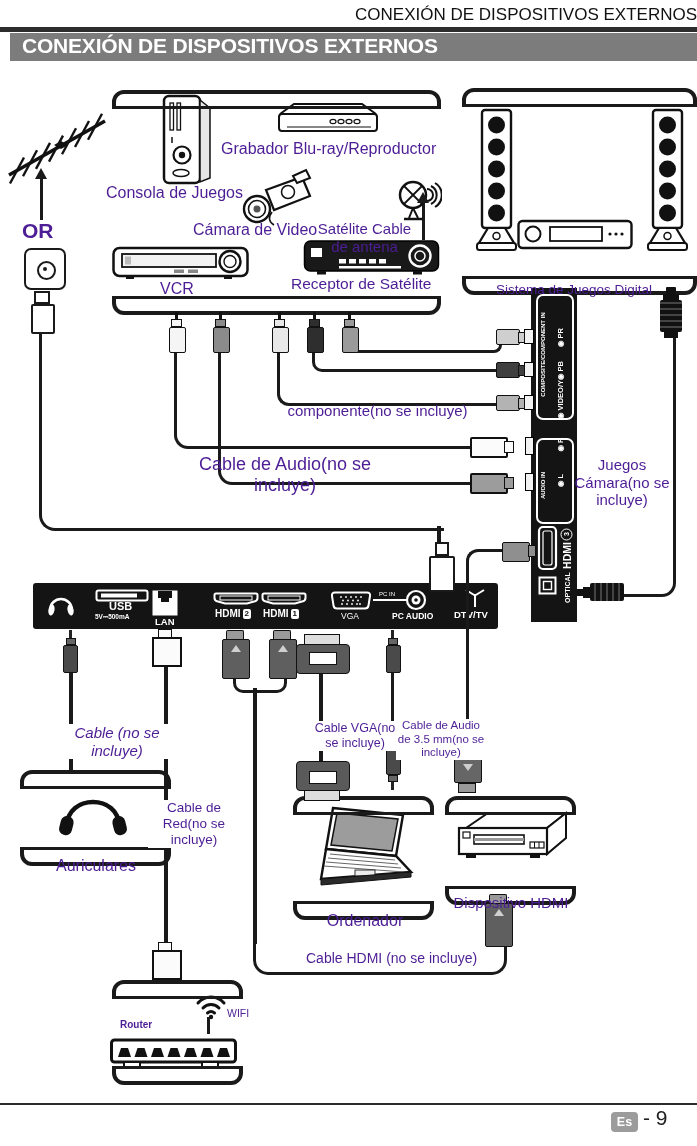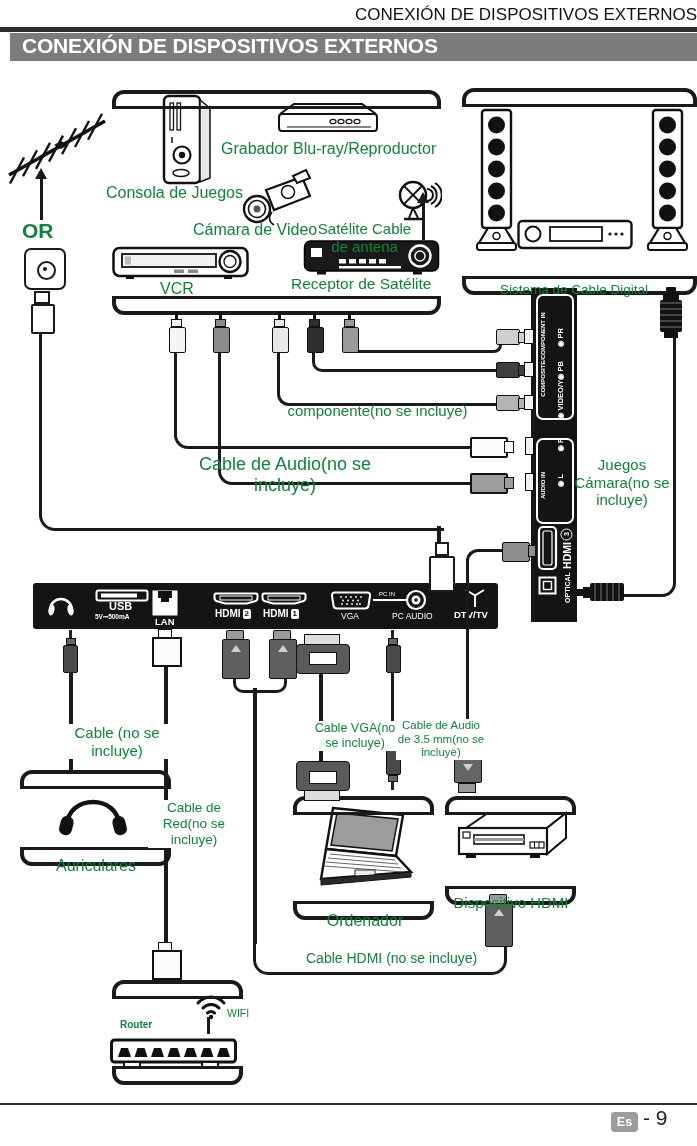--- a/index.html
+++ b/index.html
@@ -1,18 +1,18 @@
 <!DOCTYPE html>
 <html><head>
 <meta charset="utf-8">
 <style>
   html,body{margin:0;padding:0;background:#fff;}
   .page{position:relative;width:697px;height:1146px;background:#fff;font-family:"Liberation Sans",sans-serif;overflow:hidden;}
   .abs{position:absolute;}
-  .txt{position:absolute;color:#15803d;line-height:1.18;z-index:6;}
+  .txt{position:absolute;color:#4c1d95;line-height:1.18;z-index:6;}
   .c{text-align:center;margin-top:24px;}
   .seg{position:absolute;background:#1a1a1a;z-index:2;}
   .path{position:absolute;border:0 solid #1a1a1a;z-index:2;}
   .bt{border-top-width:4.5px;border-left-width:4.5px;border-right-width:4.5px;border-top-left-radius:12px;border-top-right-radius:12px;height:12px;border-color:#1a1a1a;border-style:solid;}
   .bb{border-bottom-width:4.5px;border-left-width:4.5px;border-right-width:4.5px;border-bottom-left-radius:12px;border-bottom-right-radius:12px;height:12px;border-color:#1a1a1a;border-style:solid;}
   .bracket{position:absolute;z-index:1;}
   .rot{position:absolute;display:flex;align-items:center;justify-content:center;transform:rotate(-90deg);color:#fff;white-space:nowrap;gap:2px;z-index:6;}
   .plug{position:absolute;z-index:4;}
   .panel{position:absolute;background:#141414;z-index:1;}
   .numbox{display:inline-block;background:#fff;color:#111;font-size:8px;font-weight:bold;border-radius:2px;padding:0 2px;margin-left:2px;vertical-align:1px;line-height:10px;}
@@ -251,21 +251,21 @@
       <rect x="1.5" y="5" width="113" height="27" rx="4" fill="#fff" stroke="#111" stroke-width="2.4"></rect>
       <circle cx="16" cy="18" r="7.5" fill="#fff" stroke="#111" stroke-width="2"></circle>
       <rect x="33" y="11" width="52" height="14" fill="#fff" stroke="#111" stroke-width="1.8"></rect>
       <g fill="#111">
           <circle cx="93" cy="18" r="1.6"></circle>
           <circle cx="99" cy="18" r="1.6"></circle>
           <circle cx="105" cy="18" r="1.6"></circle>
         </g>
     </svg>
   </div>
-  <div class="txt c" style="left:494px;top:258px;width:160px;font-size:13.5px;">Sistema de Cable Digital</div>
+  <div class="txt c" style="left:494px;top:258px;width:160px;font-size:13.5px;">Sistema de Juegos Digital</div>
   <div class="bracket bb" style="left:462px;top:276px;width:227px;"></div>
 
   <div class="plug" style="left:660px;top:287px;width:22px;">
     <div style="margin:0 auto;width:10px;height:7px;background:#111;border-radius:1px;"></div>
     <div style="margin:0 auto;width:16px;height:6px;background:#111;"></div>
     <div style="margin:0 auto;width:22px;height:32px;background:repeating-linear-gradient(0deg,#111 0 4px,#444 4px 6px);border-radius:2px;"></div>
     <div style="margin:0 auto;width:14px;height:6px;background:#111;"></div>
   </div>
   <div class="path" style="left:620px;top:338px;width:53px;height:256px;border-right-width:3.5px;border-bottom-width:3.5px;border-bottom-right-radius:14px;"></div>
   <div class="plug" style="left:577px;top:583px;width:48px;height:20px;">
@@ -422,40 +422,40 @@
     <div class="wlbl" style="left:308px;top:28px;font-size:8.5px;font-weight:normal;">VGA</div>
     <div class="abs" style="left:340px;top:16px;width:33px;height:2px;background:#fff;"></div>
     <div class="wlbl" style="left:346px;top:8px;font-size:6px;">PC IN</div>
     <div class="abs" style="left:372px;top:6px;">
       <svg width="22" height="22">
         <circle cx="11" cy="11" r="9" fill="none" stroke="#fff" stroke-width="2.2"></circle>
         <circle cx="11" cy="11" r="4.5" fill="#fff"></circle>
           <circle cx="11" cy="11" r="1.8" fill="#111"></circle>
       </svg>
     </div>
-    <div class="wlbl" style="left:359px;top:28px;font-size:8.5px;font-weight:normal;">PC AUDIO</div>
+    <div class="wlbl" style="left:359px;top:28px;font-size:8.5px;font-weight:bold;">PC AUDIO</div>
     <div class="abs" style="left:429px;top:5px;">
       <svg width="26" height="20">
         <g stroke="#fff" stroke-width="2" fill="none">
           <line x1="13" y1="6" x2="13" y2="19"></line>
           <line x1="4" y1="2" x2="13" y2="7.5"></line>
             <line x1="22" y1="2" x2="13" y2="7.5"></line>
         </g>
       </svg>
     </div>
     <div class="wlbl" style="left:421px;top:26px;font-size:9.5px;font-weight:bold;">DTV/TV</div>
   </div>
 
   <div class="plug" style="left:63px;top:630px;width:15px;">
     <div style="margin:0 auto;width:3px;height:8px;background:#222;"></div>
     <div style="margin:0 auto;width:8px;height:5px;background:#666;border:1px solid #111;"></div>
     <div style="margin:0 auto;width:13px;height:26px;background:#4a4a4a;border:1.5px solid #111;border-radius:2px;"></div>
   </div>
   <div class="seg" style="left:69px;top:672px;width:3.5px;height:99px;"></div>
-  <div class="txt c" style="left:62px;top:700px;width:110px;font-size:15px;background:#fff;">
+  <div class="txt c" style="left:62px;top:700px;width:110px;font-size:15px;background:#fff;font-style:italic;">
     <div>Cable  (no se</div>
     <div>incluye)</div>
   </div>
   <div class="bracket bt" style="left:20px;top:770px;width:143px;"></div>
   <div class="abs" style="left:57px;top:786px;">
     <svg width="72" height="54">
       <path d="M10,40 C10,8 62,8 62,40" fill="none" stroke="#111" stroke-width="4.5"></path>
       <g fill="#111">
         <rect x="3" y="30" width="13" height="19" rx="6" transform="rotate(14 9 39)"></rect>
         <rect x="56" y="30" width="13" height="19" rx="6" transform="rotate(-14 63 39)"></rect>

